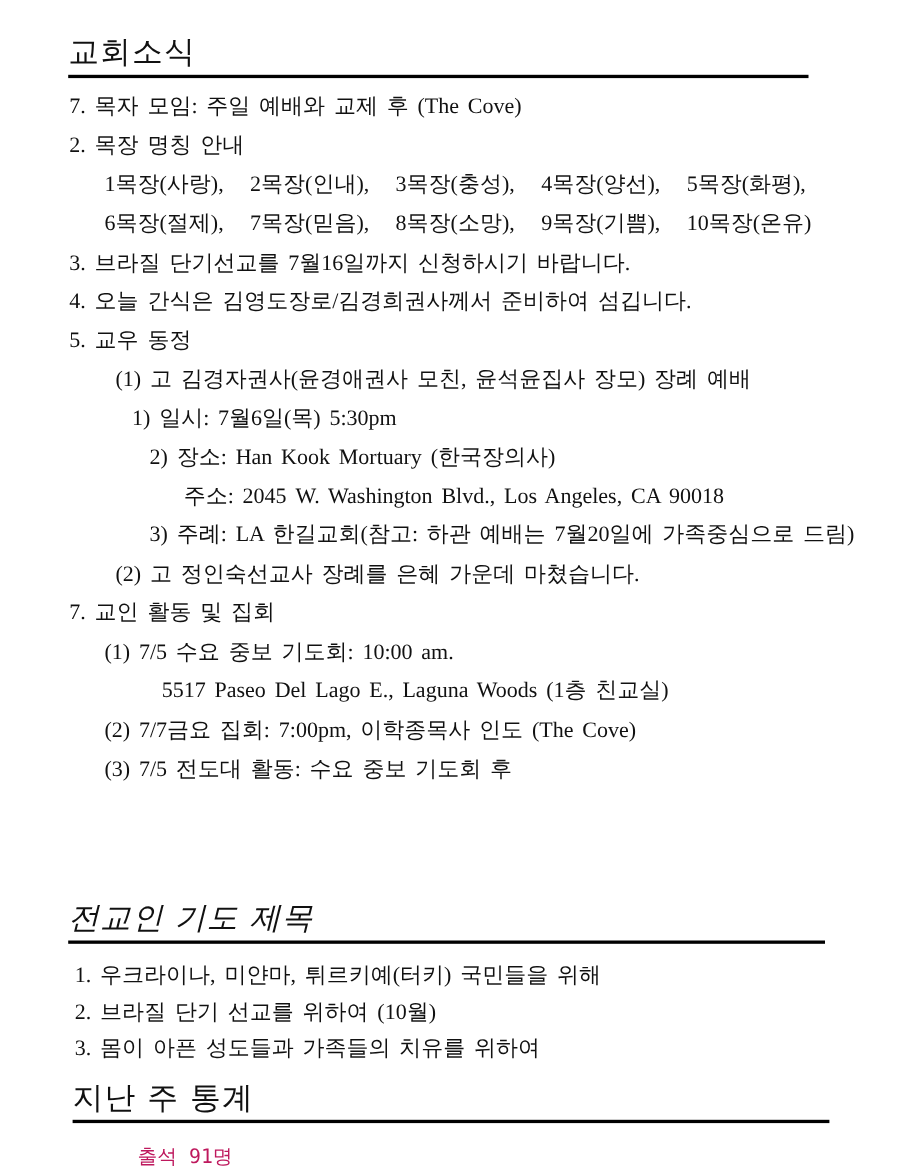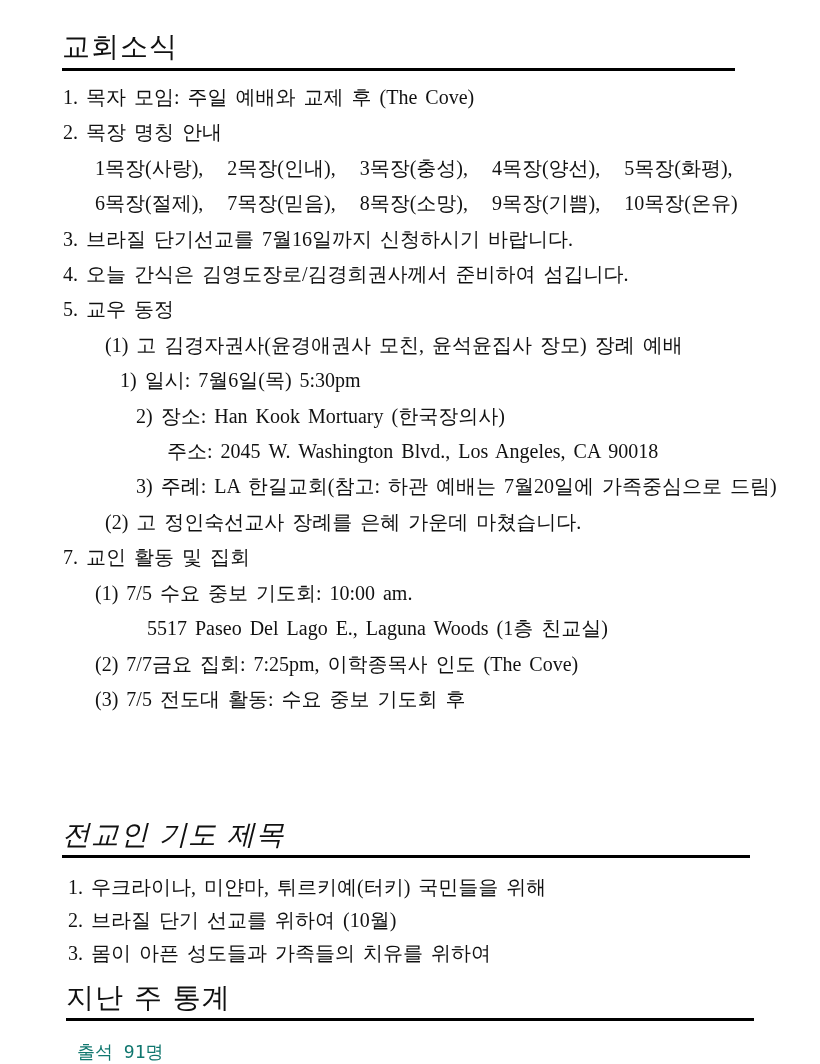--- a/index.html
+++ b/index.html
@@ -20,46 +20,46 @@
       position: absolute; height: 3px; background: #000000;
     }
     .line {
       position: absolute; white-space: nowrap;
       font-size: 20px; line-height: 26px;
       word-spacing: 3px;
     }
     .stat {
       position: absolute; white-space: nowrap;
       font-family: "DejaVu Sans Mono", "Liberation Mono", monospace;
-      font-size: 18px; line-height: 24px; color: #0f766e;
+      font-size: 18px; line-height: 24px; color: #be185d; margin-left: 48px;
     }
   </style>
 </head>
 <body>
 
 <h2 class="heading" style="left:62px; top:31px;">교회소식</h2>
 <div class="rule" style="left:62px; top:68px; width:673px;"></div>
 
-<div class="line" style="left:63px; top:84px;">1. 목자 모임: 주일 예배와 교제 후 (The Cove)</div>
+<div class="line" style="left:63px; top:84px;">7. 목자 모임: 주일 예배와 교제 후 (The Cove)</div>
 <div class="line" style="left:63px; top:119px;">2. 목장 명칭 안내</div>
 <div class="line" style="left:95px; top:155px; white-space: pre; text-align: center;">1목장(사랑),   2목장(인내),   3목장(충성),   4목장(양선),   5목장(화평),</div>
 <div class="line" style="left:95px; top:190px; white-space: pre;">6목장(절제),   7목장(믿음),   8목장(소망),   9목장(기쁨),   10목장(온유)</div>
 <div class="line" style="left:63px; top:226px;">3. 브라질 단기선교를 7월16일까지 신청하시기 바랍니다.</div>
 <div class="line" style="left:63px; top:261px;">4. 오늘 간식은 김영도장로/김경희권사께서 준비하여 섬깁니다.</div>
 <div class="line" style="left:63px; top:296px;">5. 교우 동정</div>
 <div class="line" style="left:105px; top:332px;">(1) 고 김경자권사(윤경애권사 모친, 윤석윤집사 장모) 장례 예배</div>
 <div class="line" style="left:120px; top:367px;">1) 일시: 7월6일(목) 5:30pm</div>
 <div class="line" style="left:136px; top:403px;">2) 장소: Han Kook Mortuary (한국장의사)</div>
 <div class="line" style="left:167px; top:438px;">주소: 2045 W. Washington Blvd., Los Angeles, CA 90018</div>
 <div class="line" style="left:136px; top:473px;">3) 주례: LA 한길교회(참고: 하관 예배는 7월20일에 가족중심으로 드림)</div>
 <div class="line" style="left:105px; top:509px;">(2) 고 정인숙선교사 장례를 은혜 가운데 마쳤습니다.</div>
 <div class="line" style="left:63px; top:544px;">7. 교인 활동 및 집회</div>
 <div class="line" style="left:95px; top:580px;">(1) 7/5 수요 중보 기도회: 10:00 am.</div>
 <div class="line" style="left:147px; top:615px;">5517 Paseo Del Lago E., Laguna Woods (1층 친교실)</div>
-<div class="line" style="left:95px; top:651px;">(2) 7/7금요 집회: 7:25pm, 이학종목사 인도 (The Cove)</div>
+<div class="line" style="left:95px; top:651px;">(2) 7/7금요 집회: 7:00pm, 이학종목사 인도 (The Cove)</div>
 <div class="line" style="left:95px; top:686px;">(3) 7/5 전도대 활동: 수요 중보 기도회 후</div>
 
 <h2 class="heading" style="left:62px; top:819px;font-style:italic;">전교인 기도 제목</h2>
 <div class="rule" style="left:62px; top:855px; width:688px;"></div>
 
 <div class="line" style="left:68px; top:874px;">1. 우크라이나, 미얀마, 튀르키예(터키) 국민들을 위해</div>
 <div class="line" style="left:68px; top:907px;">2. 브라질 단기 선교를 위하여 (10월)</div>
 <div class="line" style="left:68px; top:940px;">3. 몸이 아픈 성도들과 가족들의 치유를 위하여</div>
 
 <h2 class="heading" style="left:66px; top:982px;">지난 주 통계</h2>

